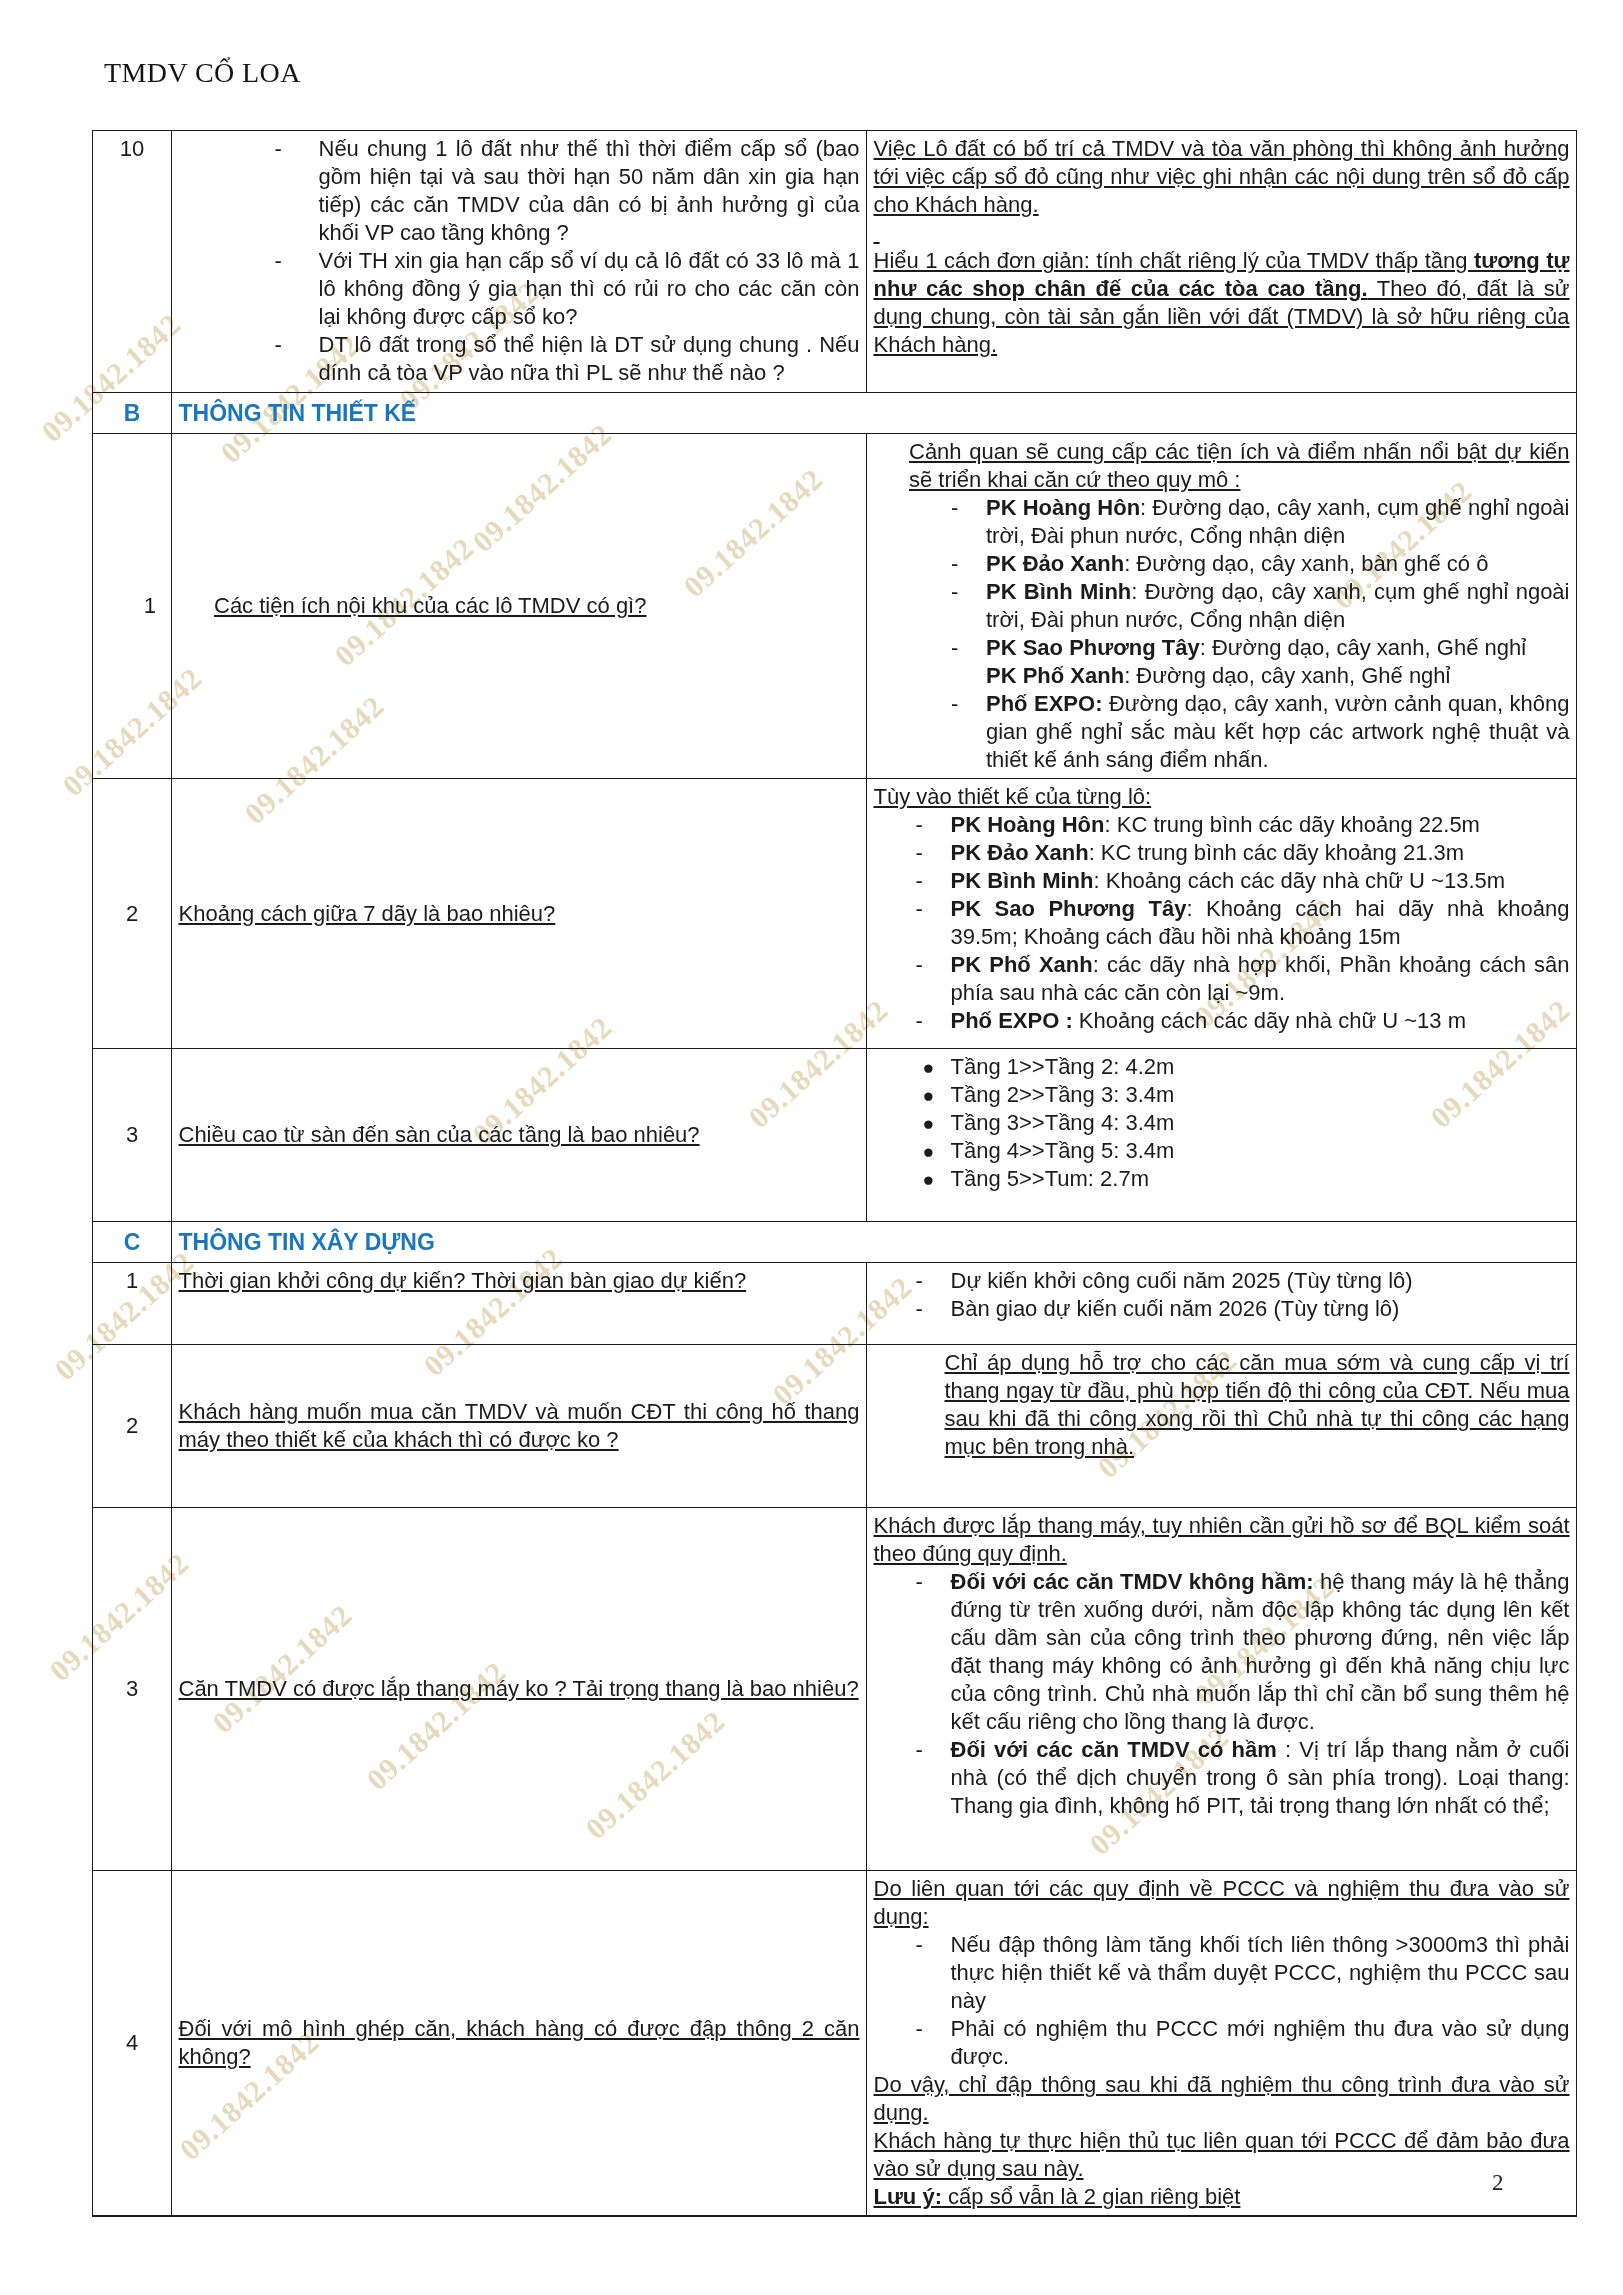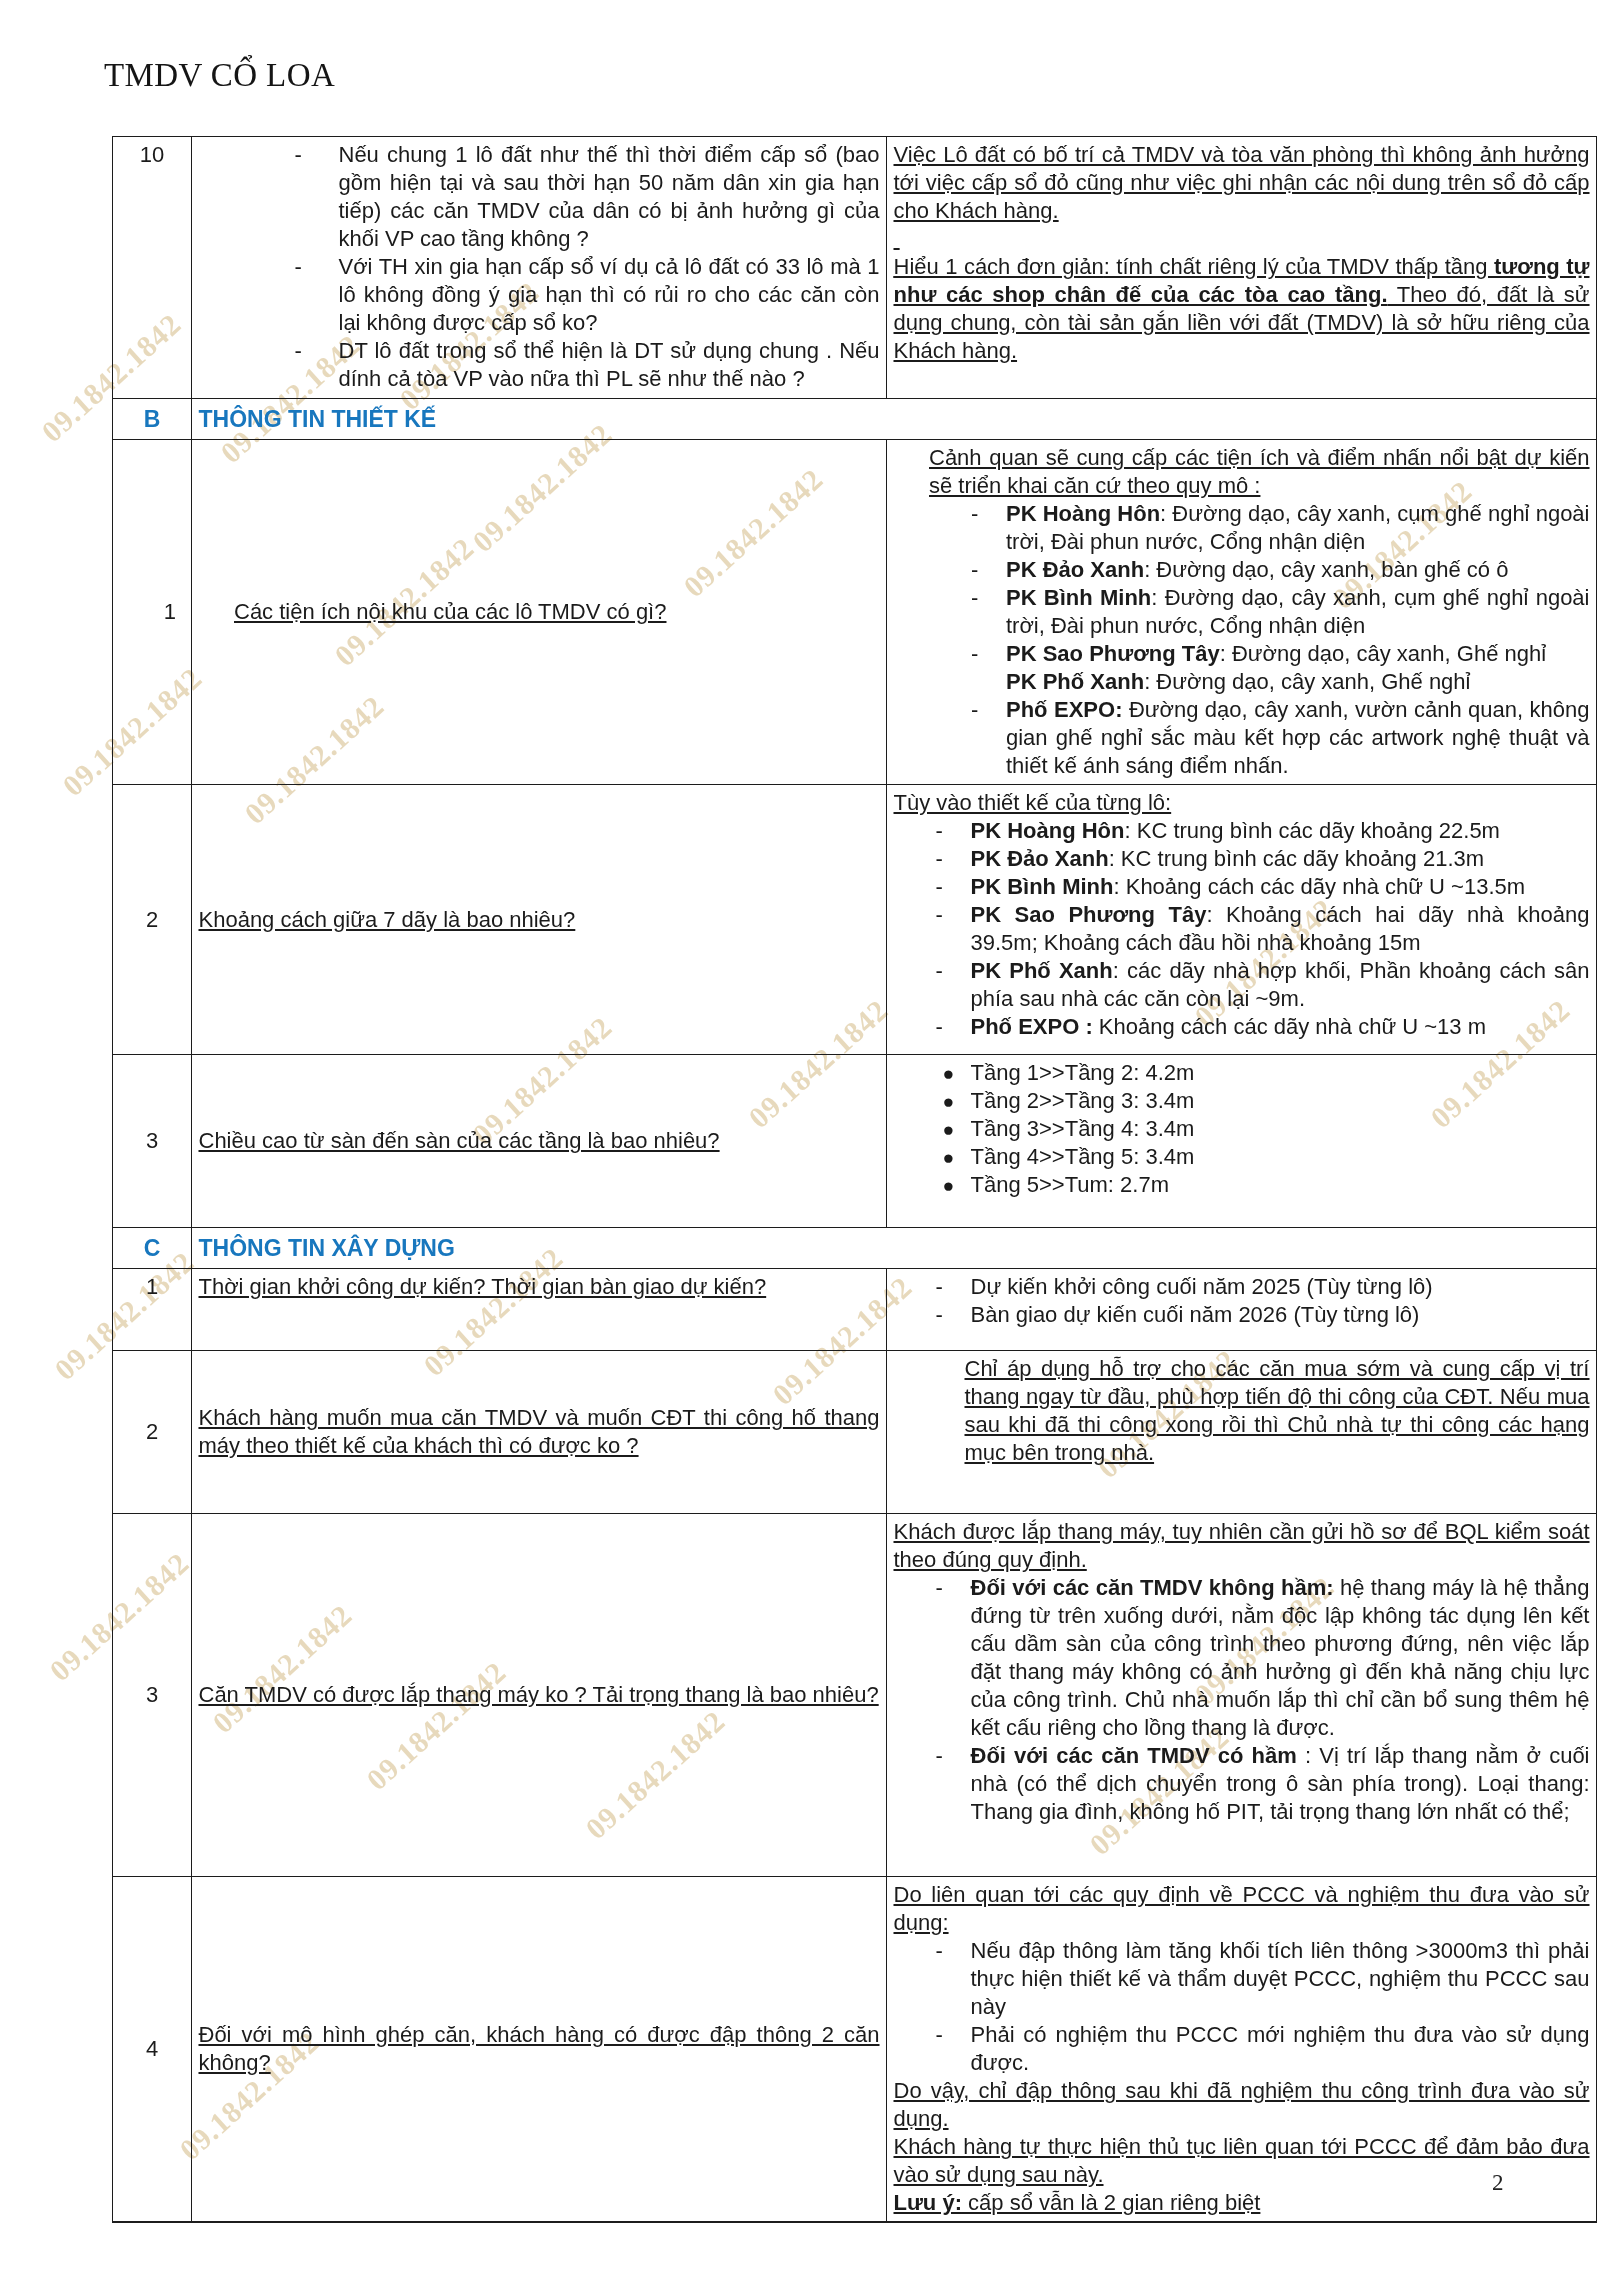--- a/index.html
+++ b/index.html
@@ -20,34 +20,33 @@
     font-weight:bold;
     color:rgba(222,203,162,0.72);
     transform:rotate(-42deg);
     white-space:nowrap;
     letter-spacing:0.8px;
   }
   
   .doc-header{
     position:absolute;left:104px;top:57px;z-index:2;
     font-family:"Liberation Serif", serif;
-    font-size:33px;color:#151515;letter-spacing:0.4px;
+    font-size:28px;color:#151515;letter-spacing:0.4px;
   }
   .page-num{
     position:absolute;left:1492px;top:2170px;z-index:2;
     font-family:"Liberation Serif", serif;
     font-size:23px;color:#222;
   }
   
   table.faq{
-    position:absolute;left:92px;top:136px;z-index:1;
+    position:absolute;left:92px;top:130px;z-index:1;
     width:1484px;table-layout:fixed;
     border-collapse:collapse;
     background:transparent;
-    margin-left:20px;
   }
   table.faq td{
     border:1.6px solid #1c1c1c;
     padding:4px 6.5px;
     font-size:22px;line-height:28px;
     vertical-align:middle;
     word-wrap:break-word;
   }
   table.faq tr:last-child td{border-bottom-width:2.4px;}
   td.num{text-align:center;}

